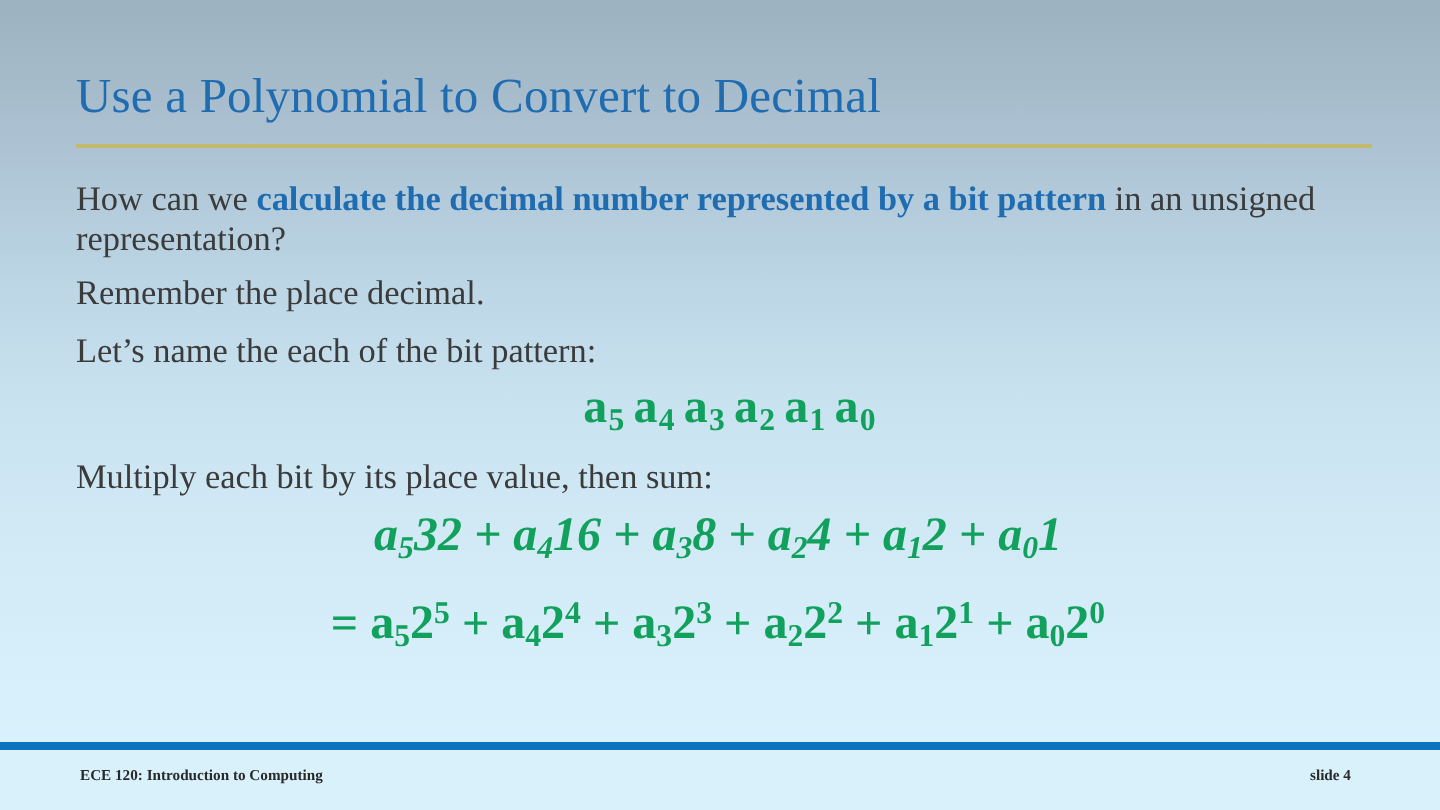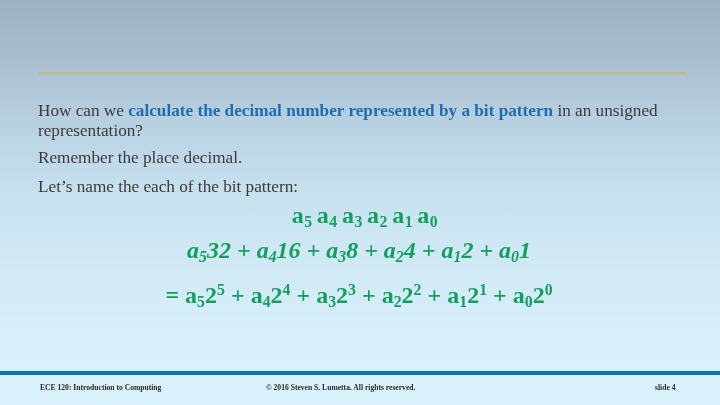--- a/index.html
+++ b/index.html
@@ -41,21 +41,21 @@
     top: 72px;
     width: 648px;
     height: 2px;
     background: #c2bb6d;
   }
 
   
   .body {
     position: absolute;
     left: 38px;
-    top: 101px;
+    top: 90px;
     width: 636px;
     color: #3b3b3b;
   }
   .para {
     font-size: 17.2px;
     line-height: 19.6px;
     margin: 0 0 8px 0;
     color: #3b3b3b;
   }
   .para.tight { margin-bottom: 9px; }
@@ -132,40 +132,41 @@
     left: 655px;
     top: 0;
     white-space: nowrap;
   }
 </style>
 </head>
 <body>
 
 <div class="slide">
 
+  <div class="title">Use a Polynomial to Convert to Decimal</div>
   <div class="title-rule"></div>
 
   <div class="body">
 
     <p class="para"><span>How can we </span><span class="hl">calculate the decimal number represented by a bit pattern</span><span> in an unsigned representation?</span></p>
 
     <p class="para tight">Remember the place decimal.</p>
 
     <p class="para tight">Let’s name the each of the bit pattern:</p>
 
     <p class="eq eq-bits"><span>a<sub>5</sub></span><span class="sp"></span><span>a<sub>4</sub></span><span class="sp"></span><span>a<sub>3</sub></span><span class="sp"></span><span>a<sub>2</sub></span><span class="sp"></span><span>a<sub>1</sub></span><span class="sp"></span><span>a<sub>0</sub></span></p>
 
+    <p class="para tight">Multiply each bit by its place value, then sum:</p>
 
     <p class="eq eq-sum"><span>a<sub>5</sub>32</span> + <span>a<sub>4</sub>16</span> + <span>a<sub>3</sub>8</span> + <span>a<sub>2</sub>4</span> + <span>a<sub>1</sub>2</span> + <span>a<sub>0</sub>1</span></p>
 
     <p class="eq eq-pow"><span>=</span> <span>a<sub>5</sub>2<sup>5</sup></span> + <span>a<sub>4</sub>2<sup>4</sup></span> + <span>a<sub>3</sub>2<sup>3</sup></span> + <span>a<sub>2</sub>2<sup>2</sup></span> + <span>a<sub>1</sub>2<sup>1</sup></span> + <span>a<sub>0</sub>2<sup>0</sup></span></p>
 
   </div>
 
   <div class="footer-bar"></div>
 
   <div class="footer">
     <span class="footer-left">ECE 120: Introduction to Computing</span>
-    <span class="footer-center">© 2016 Steven S. Lumetta.  All rights reserved.</span>
     <span class="footer-right">slide 4</span>
   </div>
 
 </div>
 
 </body></html>

